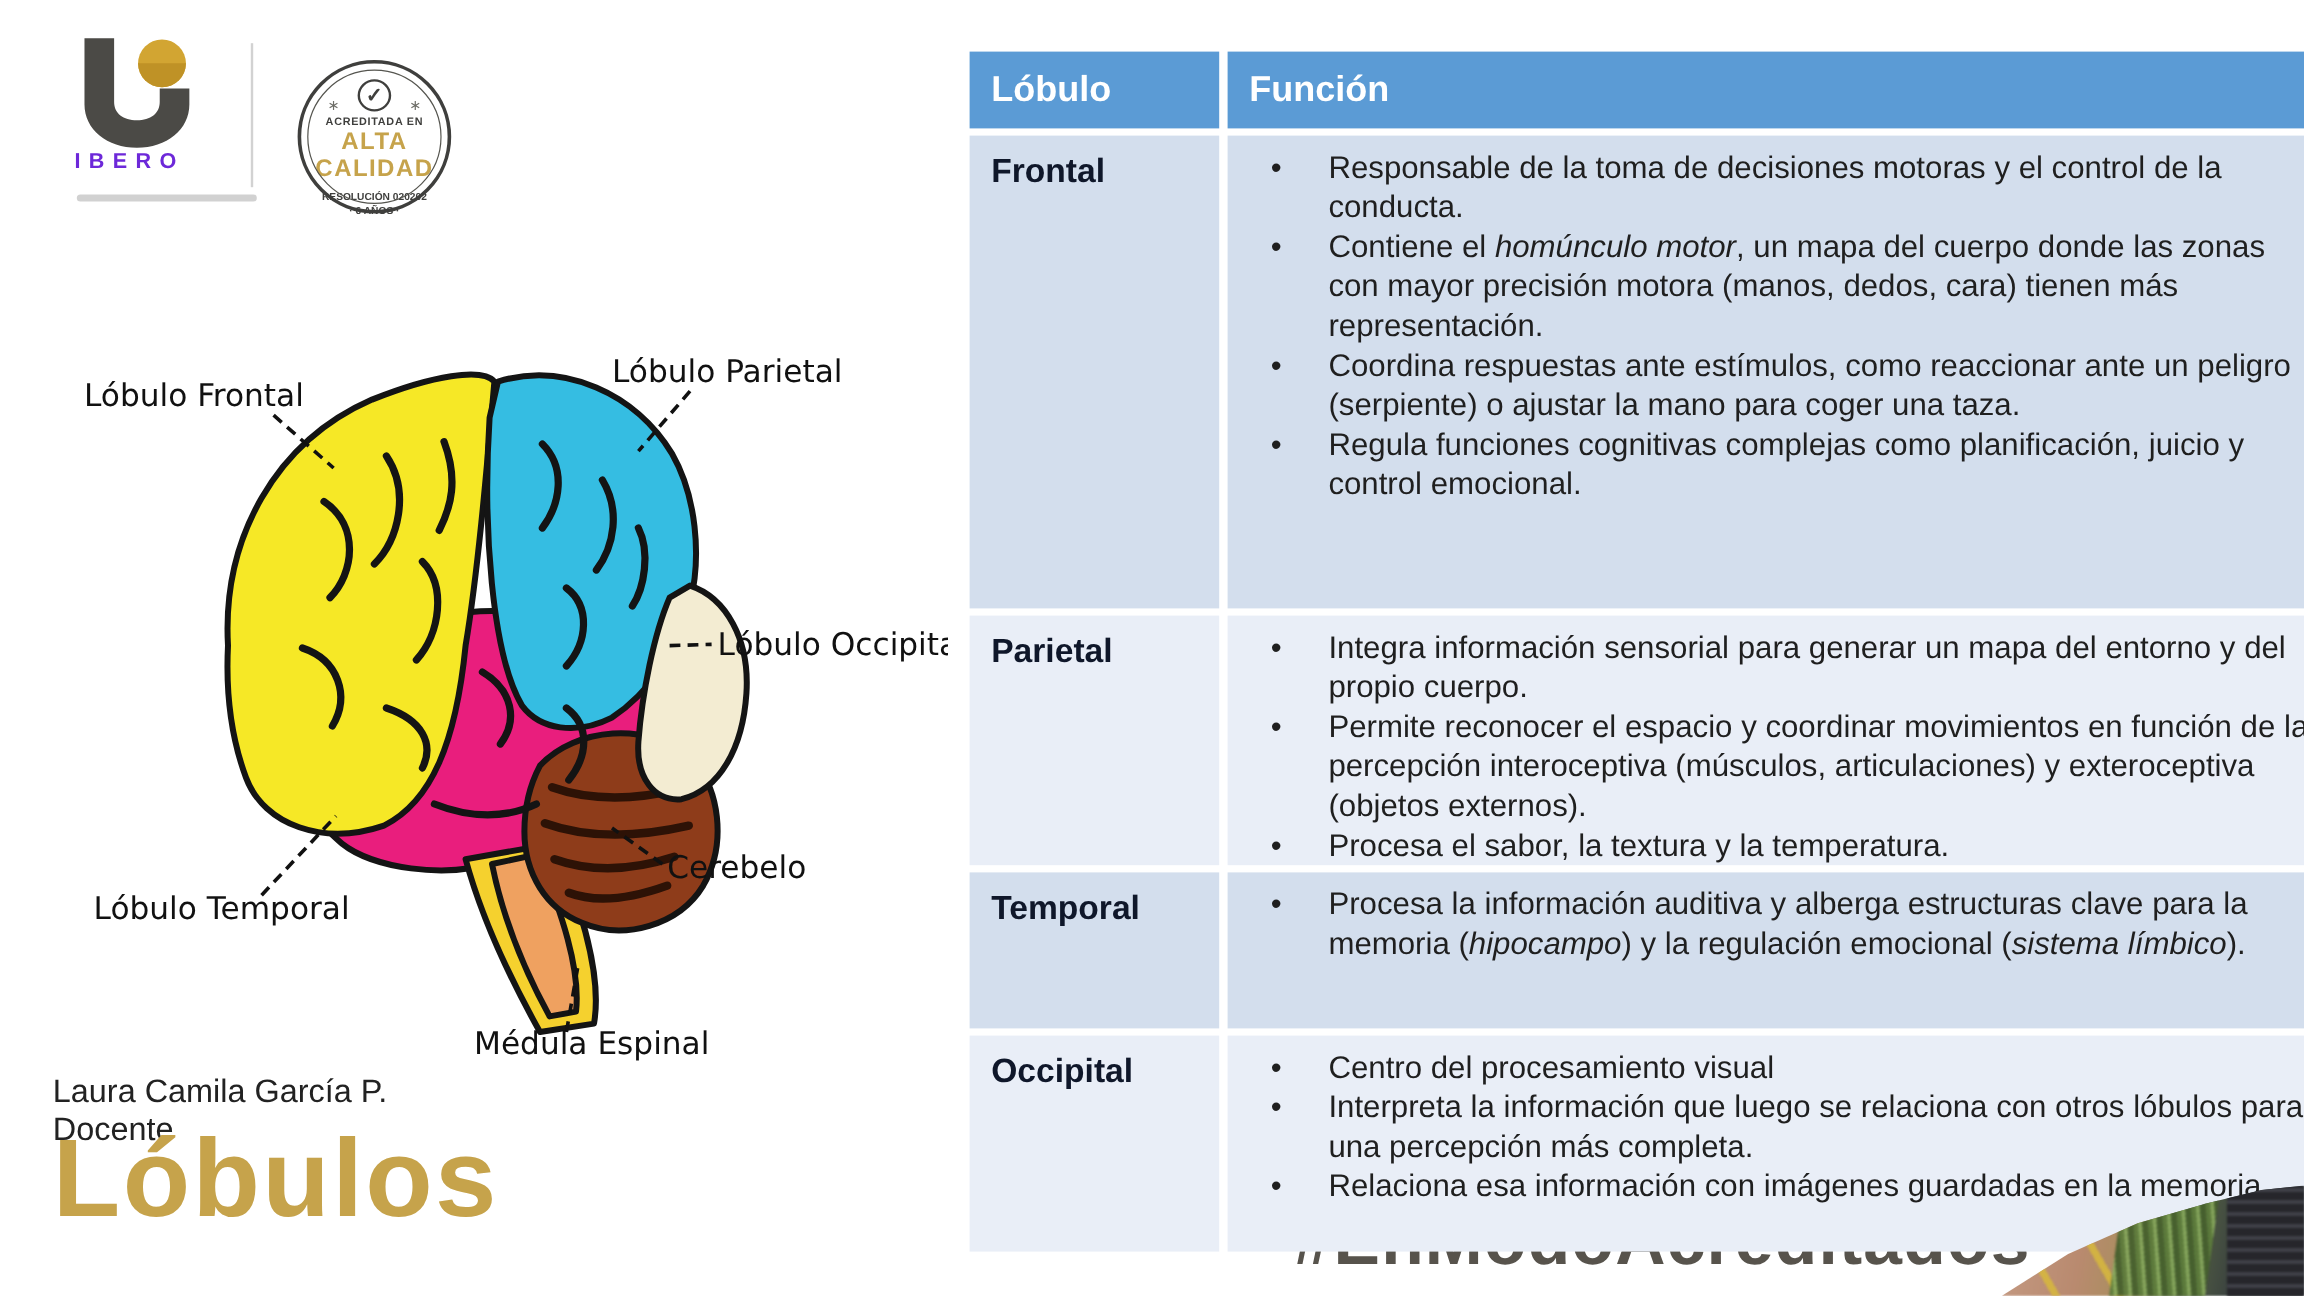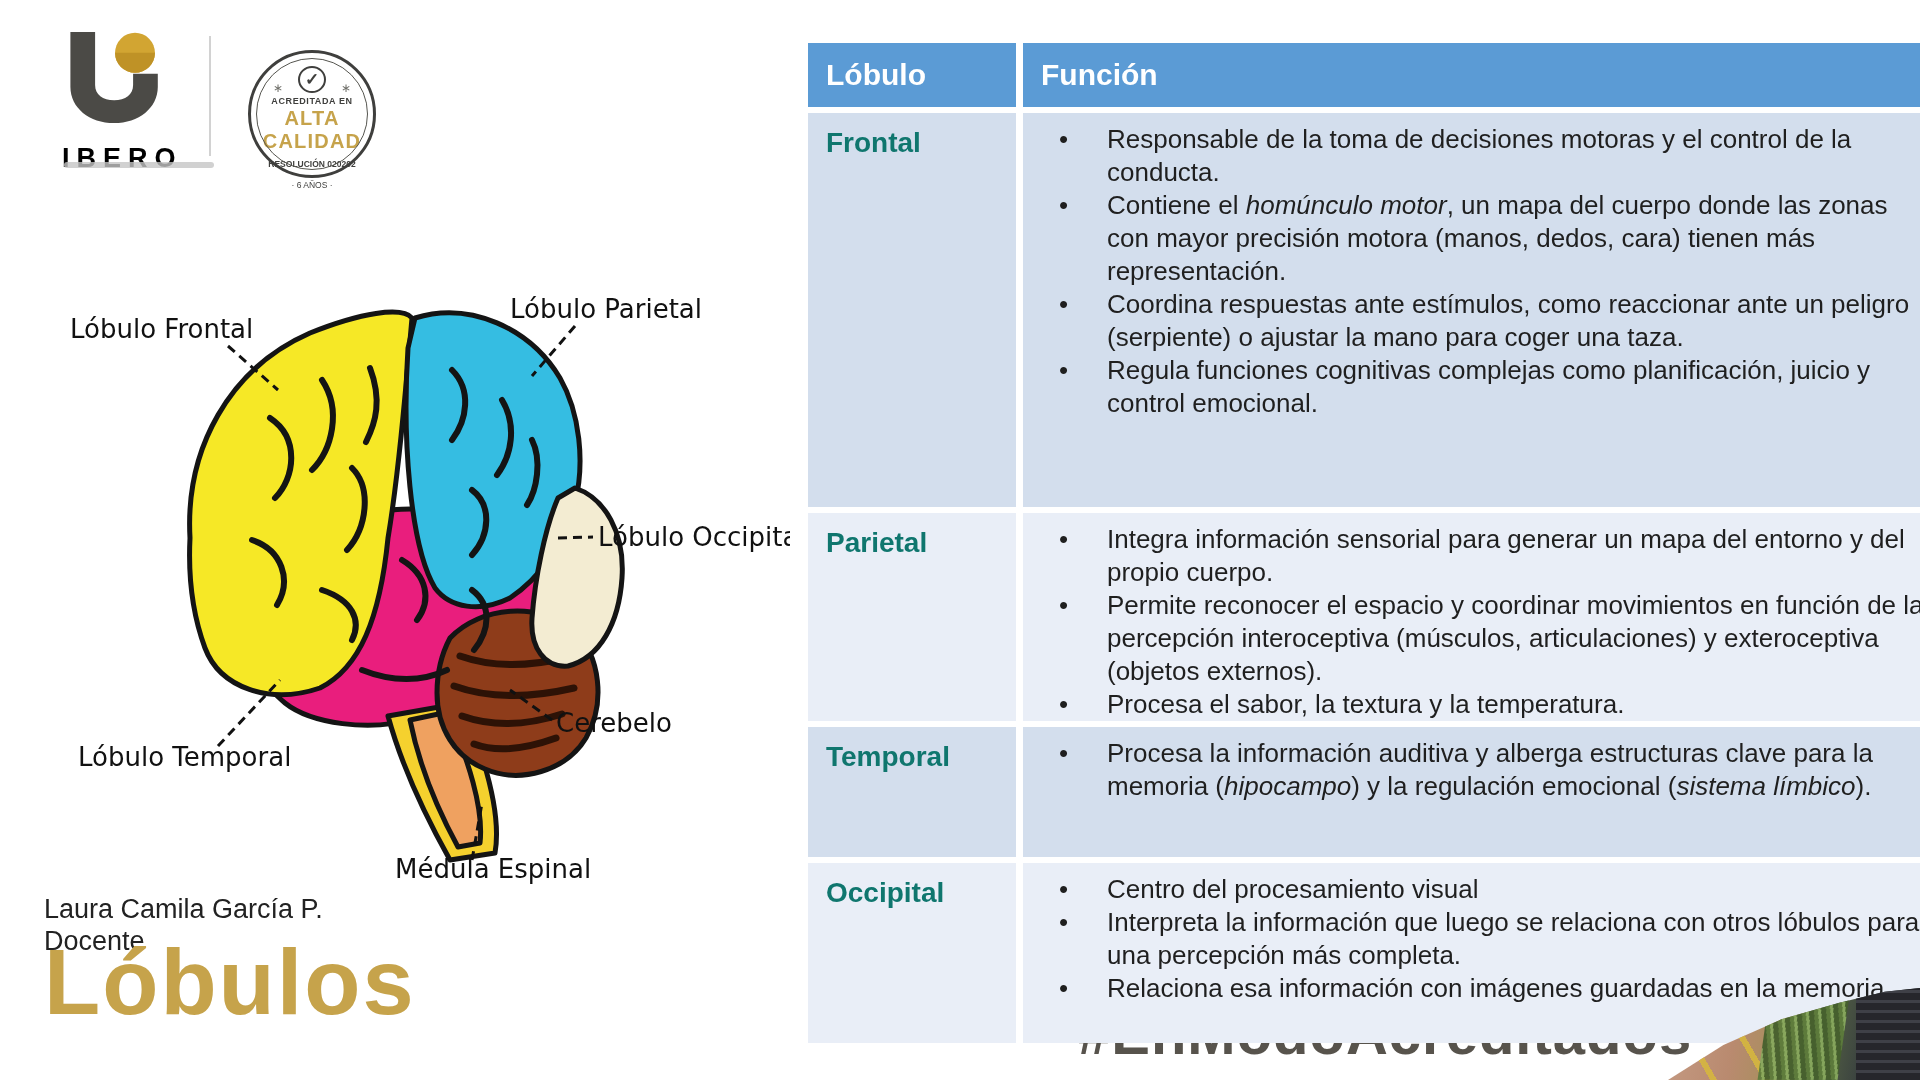--- a/index.html
+++ b/index.html
@@ -2,39 +2,39 @@
 <html lang="es" style="--header_bg: #5b9bd5; --row_a: #d3deed; --row_b: #e9eef7; --gold: #c6a34b; --hashtag: #57534c; --text: #1c1c1c; --frontal: #f6e826; --parietal: #35bde2; --occipital: #f3ecd2; --temporal: #e91e7d; --cerebellum: #8e3c1a; --stem: #efa160;"><head>
 <meta charset="utf-8">
 <style>
   html,body{margin:0;padding:0;background:#fff;}
   .slide{
     position:relative;width:1920px;height:1080px;background:#fff;overflow:hidden;
     font-family:"Liberation Sans",sans-serif;color:var(--text,#1c1c1c);
   }
   
   .logo-mark{position:absolute;left:68px;top:30px;width:96px;height:95px;}
-  .wordmark{position:absolute;left:62px;top:124px;font-size:27px;font-weight:bold;
-    letter-spacing:7px;color:#000000;margin-top:19px;}
+  .wordmark{position:absolute;left:62px;top:124px;font-size:18px;font-weight:bold;
+    letter-spacing:7px;color:#6d28d9;}
   .tagline-bar{position:absolute;left:64px;top:162px;width:150px;height:6px;
     background:#c6c6c6;border-radius:3px;opacity:.8;}
   .brand-divider{position:absolute;left:209px;top:36px;width:2px;height:120px;background:#d2d2d2;}
   .seal{position:absolute;left:248px;top:50px;width:128px;height:128px;border-radius:50%;
     border:3px solid #3f3f3d;box-sizing:border-box;}
   .seal::after{content:"";position:absolute;inset:5px;border-radius:50%;border:1px solid #55554f;}
   .seal-inner{position:absolute;inset:0;display:flex;flex-direction:column;align-items:center;
     padding-top:13px;box-sizing:border-box;text-align:center;}
   .seal-check{width:28px;height:28px;border-radius:50%;border:2.5px solid #3f3f3d;box-sizing:border-box;
     font-size:17px;font-weight:bold;color:#3f3f3d;line-height:23px;}
   .seal-spark{position:absolute;top:28px;font-size:12px;color:#6e6e68;}
   .seal-spark.l{left:22px;} .seal-spark.r{right:22px;}
   .seal-l1{margin-top:3px;font-size:9px;font-weight:bold;letter-spacing:.6px;color:#3f3f3d;}
   .seal-l2{margin-top:1px;font-size:20px;font-weight:bold;letter-spacing:1.2px;color:var(--gold,#c6a34b);}
   .seal-rule{margin-top:3px;width:64px;height:2px;background:#3f3f3d;}
   .seal-l3{margin-top:3px;font-size:8.5px;font-weight:bold;color:#3f3f3d;}
-  .seal-l4{margin-top:11px;font-size:8.5px;font-weight:normal;color:#3f3f3d;text-align:center;}
+  .seal-l4{margin-top:1px;font-size:8.5px;font-weight:bold;color:#3f3f3d;text-align:center;}
   
   .brain{position:absolute;left:70px;top:288px;width:720px;height:610px;margin:0;}
   .brain svg{width:100%;height:100%;}
   .blabel{font-family:"DejaVu Sans",sans-serif;font-size:26px;fill:#111;}
   .leader{stroke:#111;stroke-width:3;stroke-dasharray:9 6;fill:none;}
   .lobe{stroke:#141414;stroke-width:5;stroke-linejoin:round;}
   .sulci{stroke:#141414;stroke-width:6;fill:none;stroke-linecap:round;}
   .cb-stripe{stroke:#2d1206;stroke-width:7;fill:none;stroke-linecap:round;}
   
   .author{position:absolute;left:44px;top:893px;font-size:27px;font-weight:normal;line-height:32px;color:#222;}
@@ -42,21 +42,21 @@
     font-weight:bold;letter-spacing:2px;color:var(--gold,#c6a34b);}
   .hashtag{position:absolute;left:1078px;top:1000px;z-index:0;font-size:58px;font-weight:bold;
     letter-spacing:1px;color:var(--hashtag,#57534c);}
   
   .lobes-table{position:absolute;left:808px;top:43px;width:1134px;z-index:1;
     display:grid;grid-template-columns:208px 1fr;grid-template-rows:64px 394px 208px 130px 180px;
     gap:6px 7px;}
   .cell{box-sizing:border-box;overflow:hidden;}
   .th{background:var(--header_bg,#5b9bd5);color:#fff;font-size:30px;font-weight:bold;
     display:flex;align-items:center;padding-left:18px;}
-  .lobe-cell{font-size:28px;font-weight:bold;color:#0f766e;padding:14px 0 0 18px;}
+  .lobe-cell{font-size:28px;font-weight:bold;color:#0f172a;padding:14px 0 0 18px;}
   .func{font-size:26px;line-height:33px;color:#1f1f1f;padding:10px 16px 8px 0;}
   .base{background:var(--row_a,#d3deed);}
   .alt{background:var(--row_b,#e9eef7);}
   .bullet{position:relative;padding-left:84px;}
   .bullet::before{content:"•";position:absolute;left:36px;top:0;}
   .it{font-style:italic;}
   
   .photo{position:absolute;right:0;bottom:0;width:252px;height:92px;z-index:2;
     clip-path:polygon(0 100%,22% 62%,45% 34%,68% 16%,86% 4%,100% 0,100% 100%);}
   .ph{position:absolute;filter:blur(.7px);}

